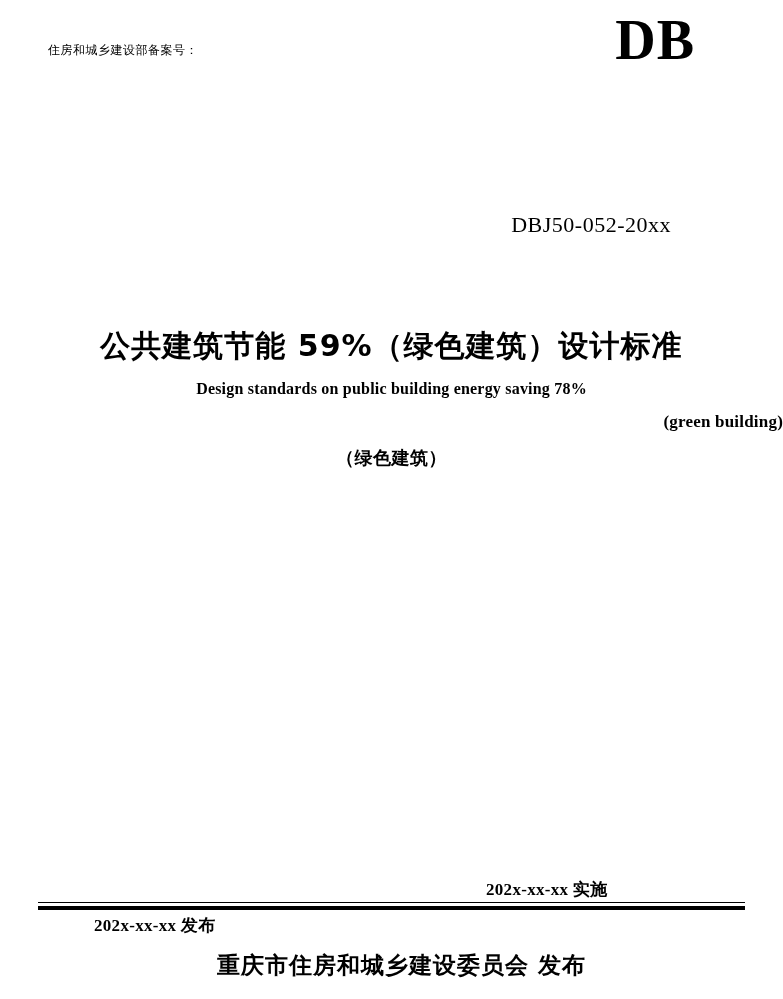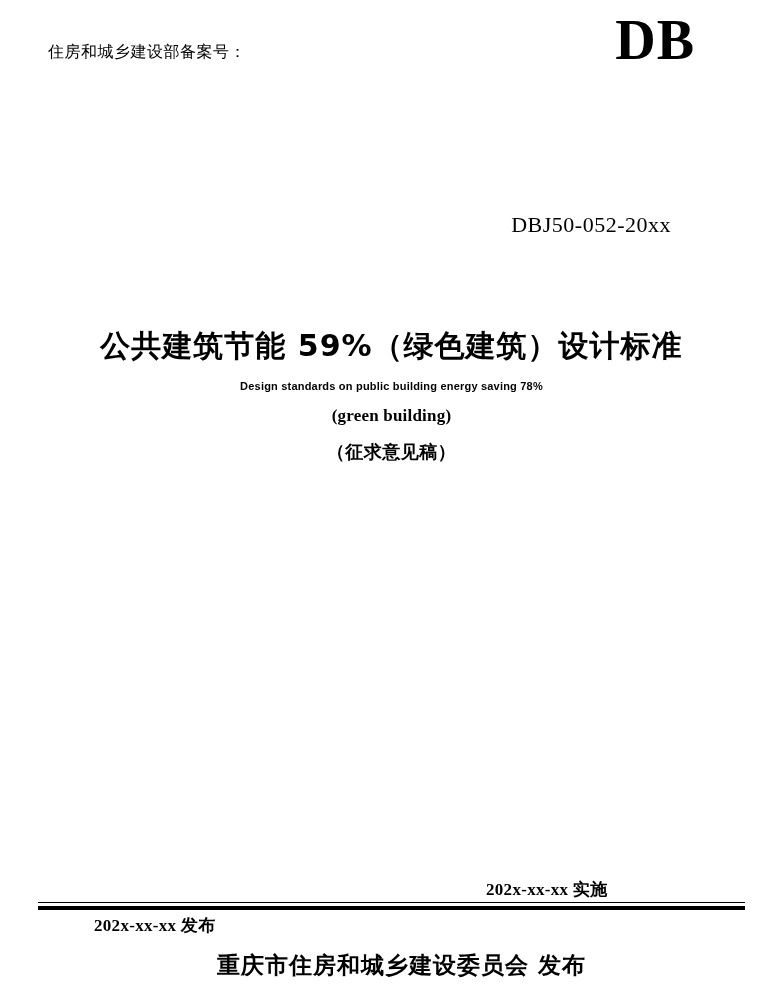--- a/index.html
+++ b/index.html
@@ -23,21 +23,21 @@
     width: 783px;
     height: 999px;
   }
 
   
   .filing-no {
     position: absolute;
     left: 48px;
     top: 42px;
     font-family: Liberation Serif, serif;
-    font-size: 16px;
+    font-size: 12px;
     letter-spacing: 0.5px;
     color: #000;
     white-space: nowrap;
   }
   .db-mark {
     position: absolute;
     right: 88px;
     top: 12px;
     font-family: "Liberation Serif", serif;
     font-weight: bold;
@@ -82,31 +82,32 @@
   .title-cn {
     font-family: "DejaVu Sans", sans-serif;
     font-size: 30px;
     font-weight: bold;
     letter-spacing: 1px;
     line-height: 1.2;
     white-space: nowrap;
   }
   .title-en1 {
     margin-top: 16px;
-    font-family: Liberation Sans, sans-serif;
-    font-size: 11px;
+    font-family: Liberation Serif, serif;
+    font-size: 16px;
     font-weight: bold;
     letter-spacing: 0.2px;
   }
   .title-en2 {
     margin-top: 14px;
     font-family: "Liberation Serif", serif;
     font-size: 17px;
     font-weight: bold;
     letter-spacing: 0.2px;
+    text-align: right;
   }
   .title-draft {
     margin-top: 14px;
     font-family: "DejaVu Sans", sans-serif;
     font-size: 18px;
     font-weight: bold;
     letter-spacing: 0.5px;
   }
 
   
@@ -178,21 +179,21 @@
 
   <div class="db-mark">DB</div>
 
 
   <div class="std-code">DBJ50-052-20xx</div>
 
   <div class="title-block">
     <div class="title-cn">公共建筑节能 59%（绿色建筑）设计标准</div>
     <div class="title-en1">Design standards on public building energy saving 78%</div>
     <div class="title-en2">(green building)</div>
-    <div class="title-draft">（征求意见稿）</div>
+    <div class="title-draft">（绿色建筑）</div>
   </div>
 
   <div class="dates-row">
     <div class="date-issue">202x-xx-xx  发布</div>
     <div class="date-effect">202x-xx-xx 实施</div>
   </div>
 
   <div class="rule-thin"></div>
   <div class="rule-thick"></div>
 

